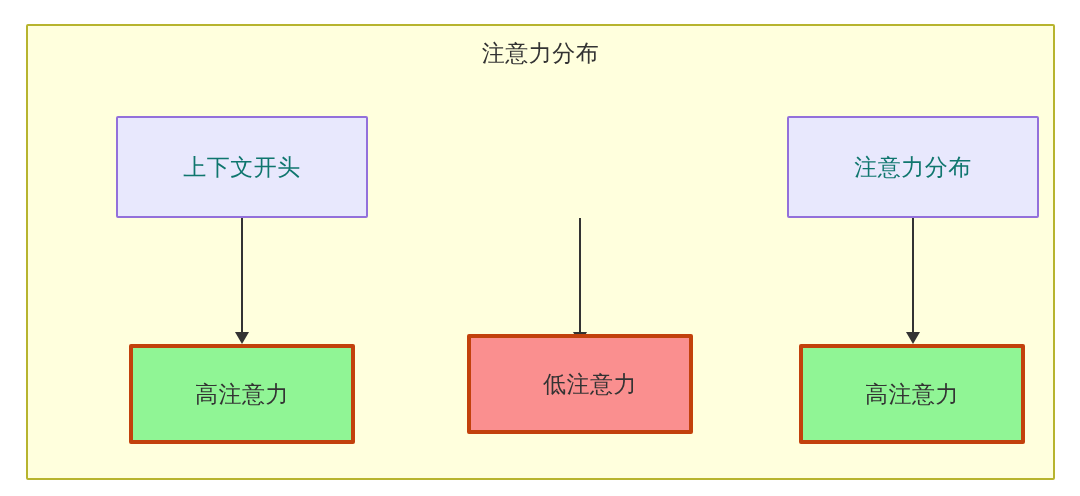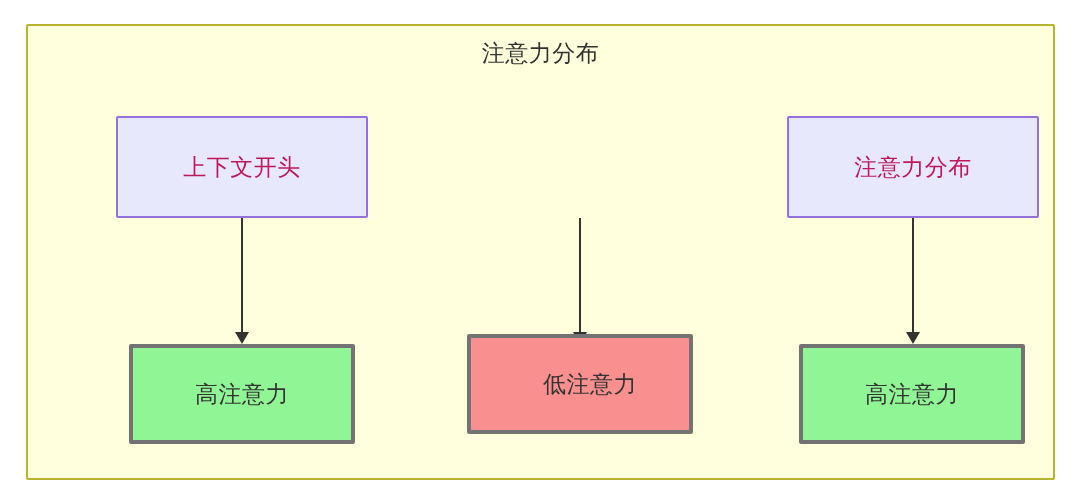--- a/index.html
+++ b/index.html
@@ -55,36 +55,36 @@
     height: 102px;
     background: #e8e8fd;
     border: 2px solid #9370db;
     border-radius: 2px;
     display: flex;
     align-items: center;
     justify-content: center;
   }
   .node-top .node-label {
     font-size: 23px;
-    color: #be185d;
+    color: #0f766e;
     letter-spacing: 0.5px;
     white-space: nowrap;
   }
 
   #node-ctx-start { left: 88px;  top: 90px; }
   #node-ctx-mid   { left: 426px; top: 90px; }
   #node-ctx-end   { left: 759px; top: 90px; }
 
   
   .node-bottom {
     position: absolute;
     box-sizing: border-box;
     width: 226px;
     height: 100px;
-    border: 4px solid #737373;
+    border: 4px solid #c2410c;
     border-radius: 2px;
     display: flex;
     align-items: center;
     justify-content: center;
   }
   .node-bottom .node-label {
     font-size: 23px;
     color: #333333;
     letter-spacing: 0.5px;
     white-space: nowrap;

